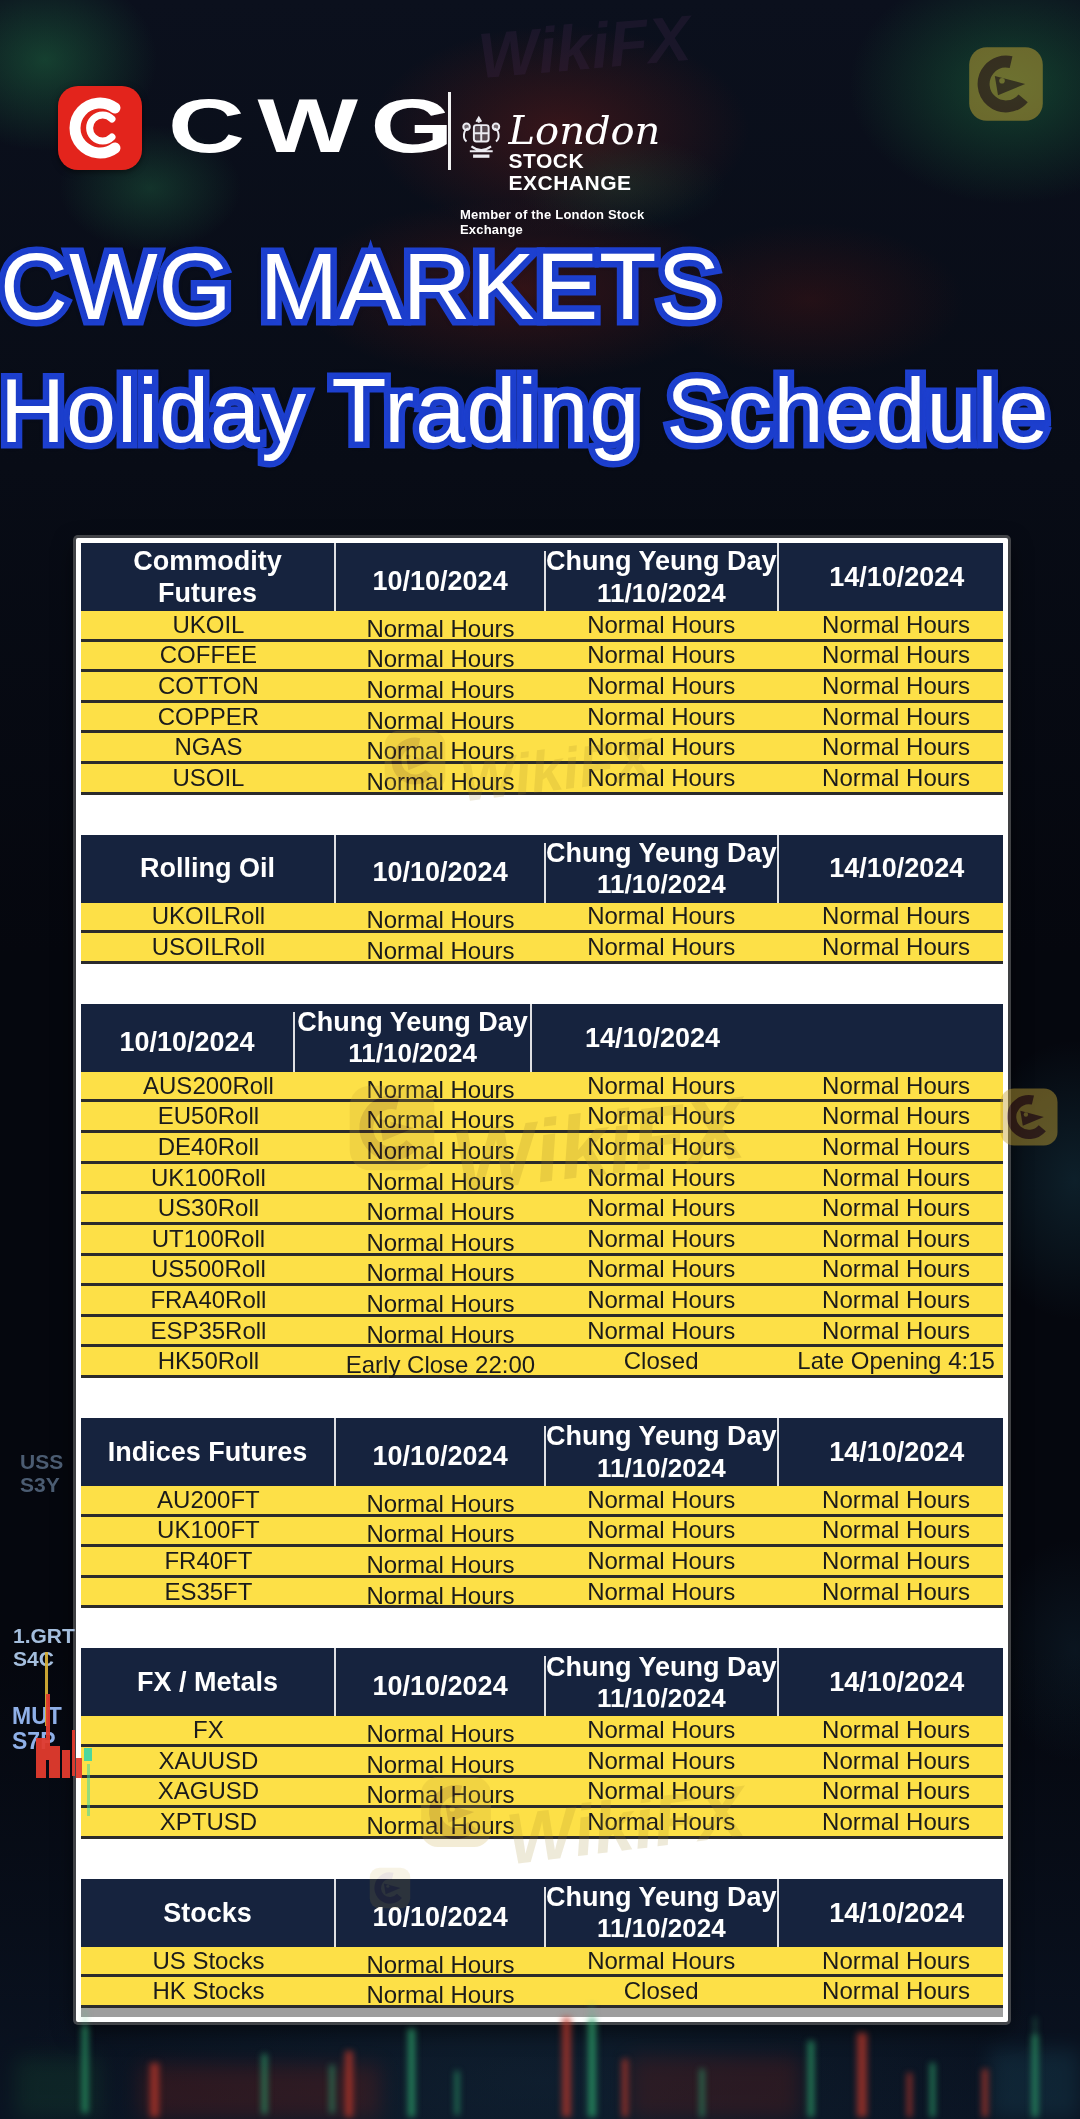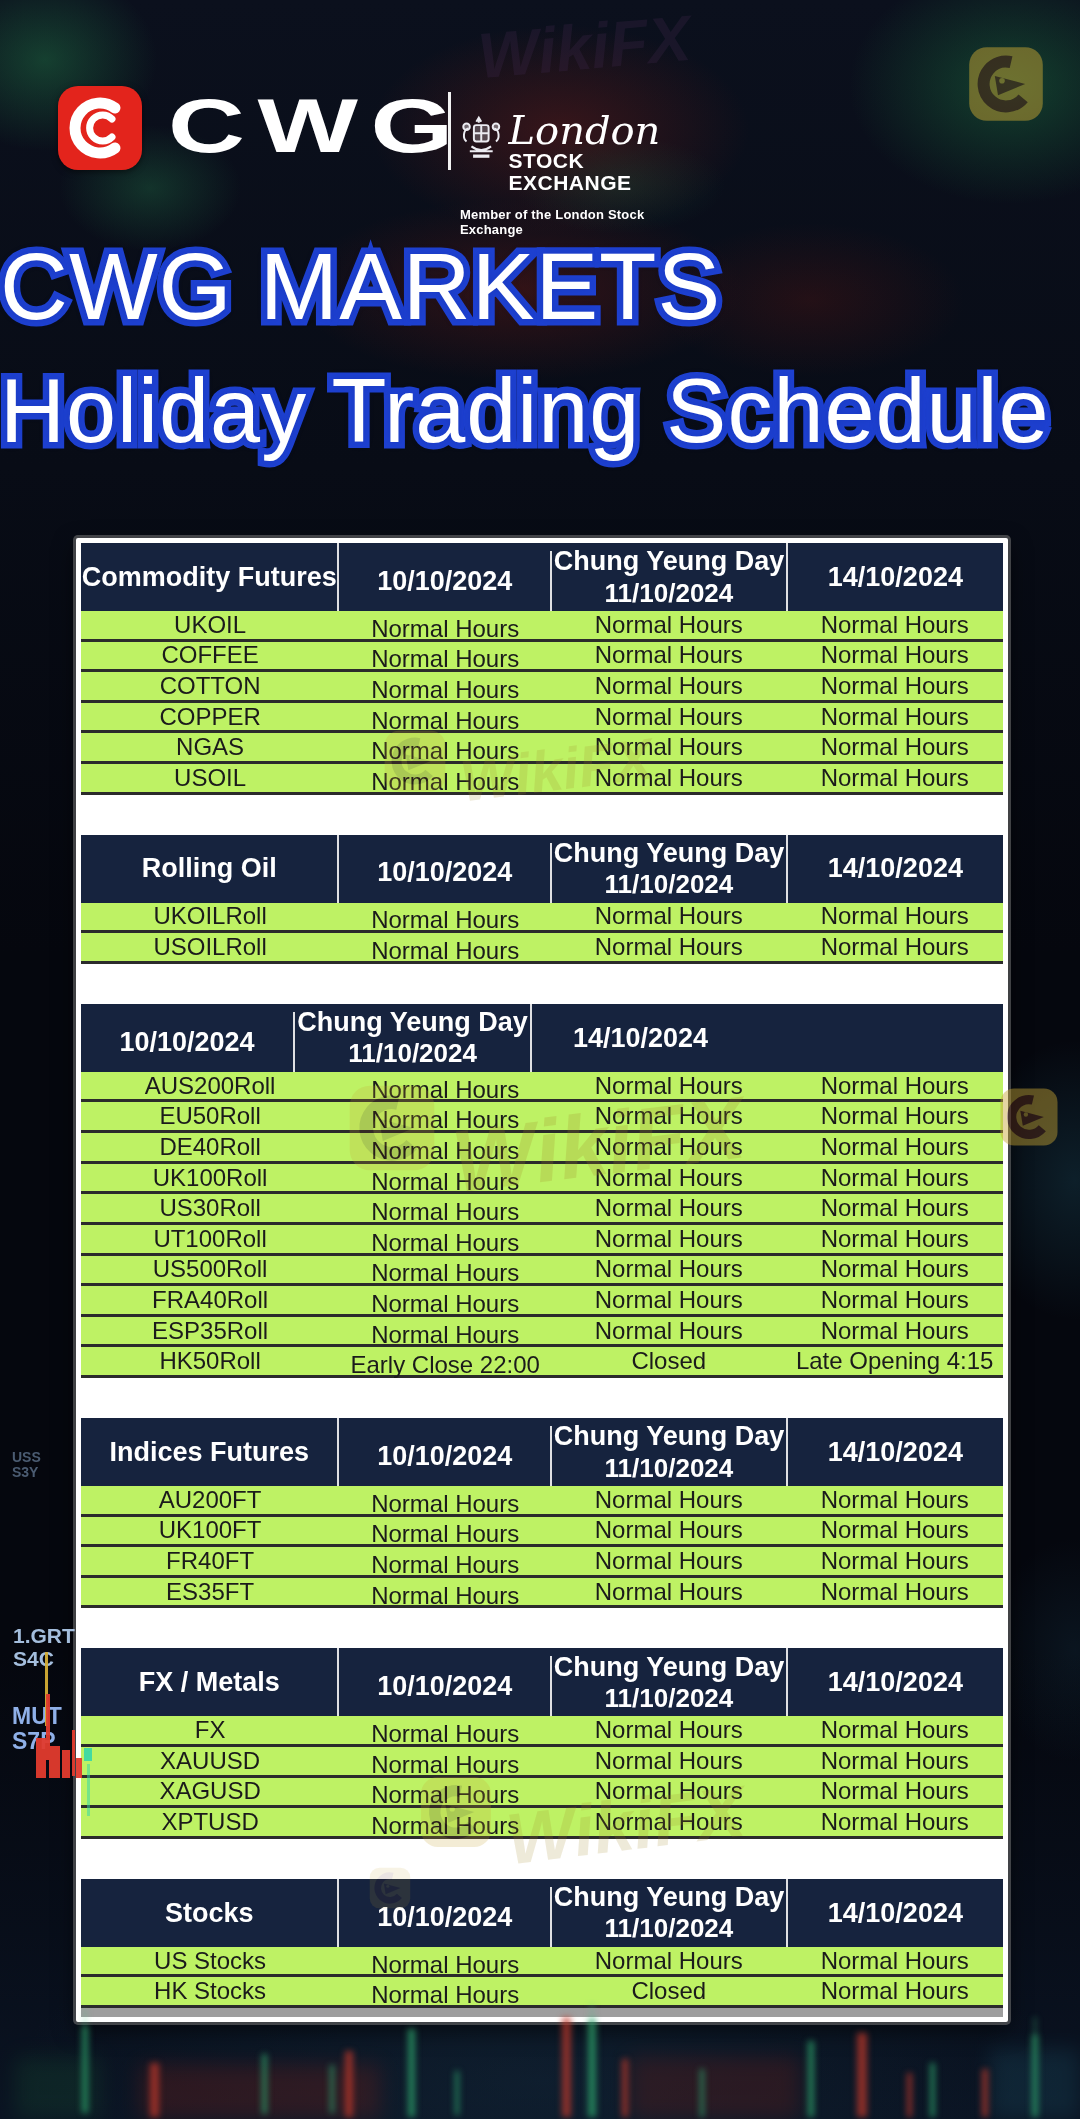--- a/index.html
+++ b/index.html
@@ -42,29 +42,29 @@
   .tbl{position:absolute;left:76px;top:538px;width:932px;height:1484px;box-sizing:border-box;
     background:#fff;border:5px solid #fff;border-radius:2px;
     box-shadow:0 0 0 3px rgba(125,125,125,.5), 0 8px 22px rgba(0,0,0,.6);
     display:flex;flex-direction:column;overflow:hidden;}
   .section{display:contents;}
   .sec-header{height:68px;flex:0 0 68px;background:#16233e;display:flex;color:#fff;}
   .h-cell{display:flex;flex-direction:column;align-items:center;justify-content:center;
     font-weight:700;font-size:27px;text-align:center;line-height:1.2;}
   .h-cell:not(:last-child){border-right:2px solid rgba(245,245,245,.9);}
   .h-cell .sub{font-size:26px;}
-  .col1{width:28%;}.col2{width:23%;margin-top:8px;}.col3{width:25.5%;}.col4{width:23.5%;}
-  .t-row{flex:1 1 0;min-height:0;display:flex;background:#bef264;border-bottom:3px solid #2b2b2b;}
+  .col1{width:28%;}.col2{width:23%;margin-top:8px;}.col3{width:25.5%;}.col4{width:23.5%;padding-left:12px;}
+  .t-row{flex:1 1 0;min-height:0;display:flex;background:#fde047;border-bottom:3px solid #2b2b2b;}
   .cell{display:flex;align-items:center;justify-content:center;font-size:24px;color:#1b1b1b;
     white-space:nowrap;}
   .sec-spacer{height:40px;flex:0 0 40px;background:#fff;}
   .bottom-strip{height:9px;flex:0 0 9px;background:#9e9e9e;}
   
   .mini{position:absolute;font-weight:700;line-height:1.1;white-space:pre-line;}
-  .mini-uss{left:12px;top:1450px;font-size:14px;color:#4b5c72;}
+  .mini-uss{left:20px;top:1450px;font-size:21px;color:#4b5c72;}
   .mini-grt{left:13px;top:1624px;font-size:21px;color:#a4bedd;}
   .mini-mut{left:12px;top:1704px;font-size:23px;color:#8fb0e8;}
   .yellow-line{position:absolute;left:45px;top:1652px;width:3px;height:74px;background:#d4ad35;opacity:.95;}
   .spikes{position:absolute;left:22px;top:1682px;}
   
   .wm{position:absolute;pointer-events:none;}
   .wm-text{font-style:italic;font-weight:700;color:#a08526;transform:rotate(-7deg);white-space:nowrap;}
   .wm-text-dark{font-style:italic;font-weight:700;color:#3a2547;transform:rotate(-5deg);white-space:nowrap;}
   .bg-candles{position:absolute;left:0;top:1999px;pointer-events:none;}
   svg{display:block;}

